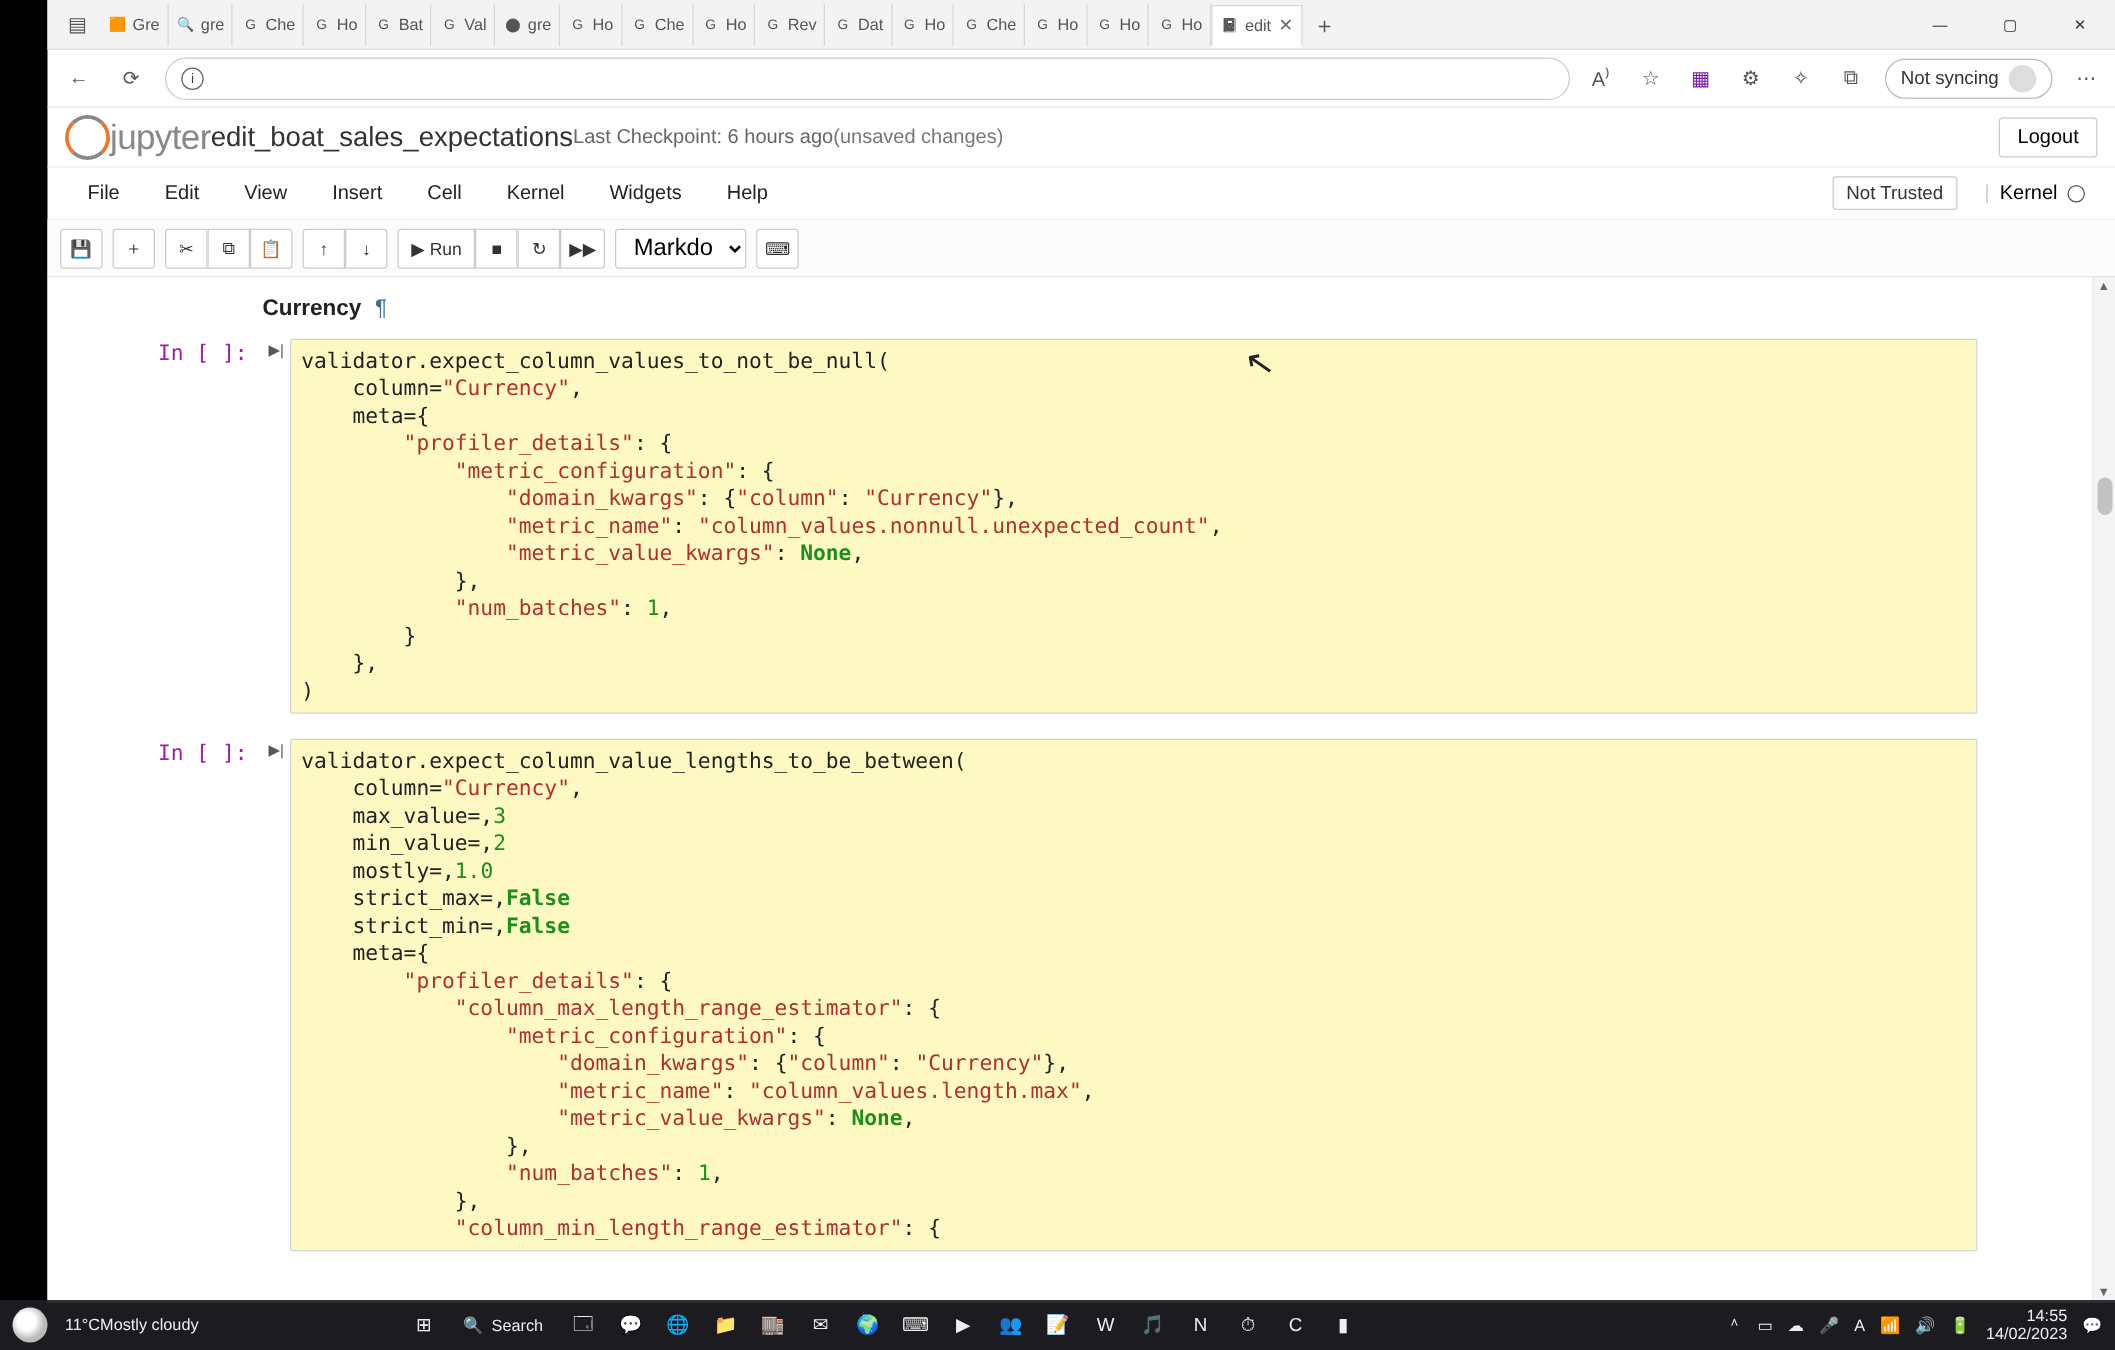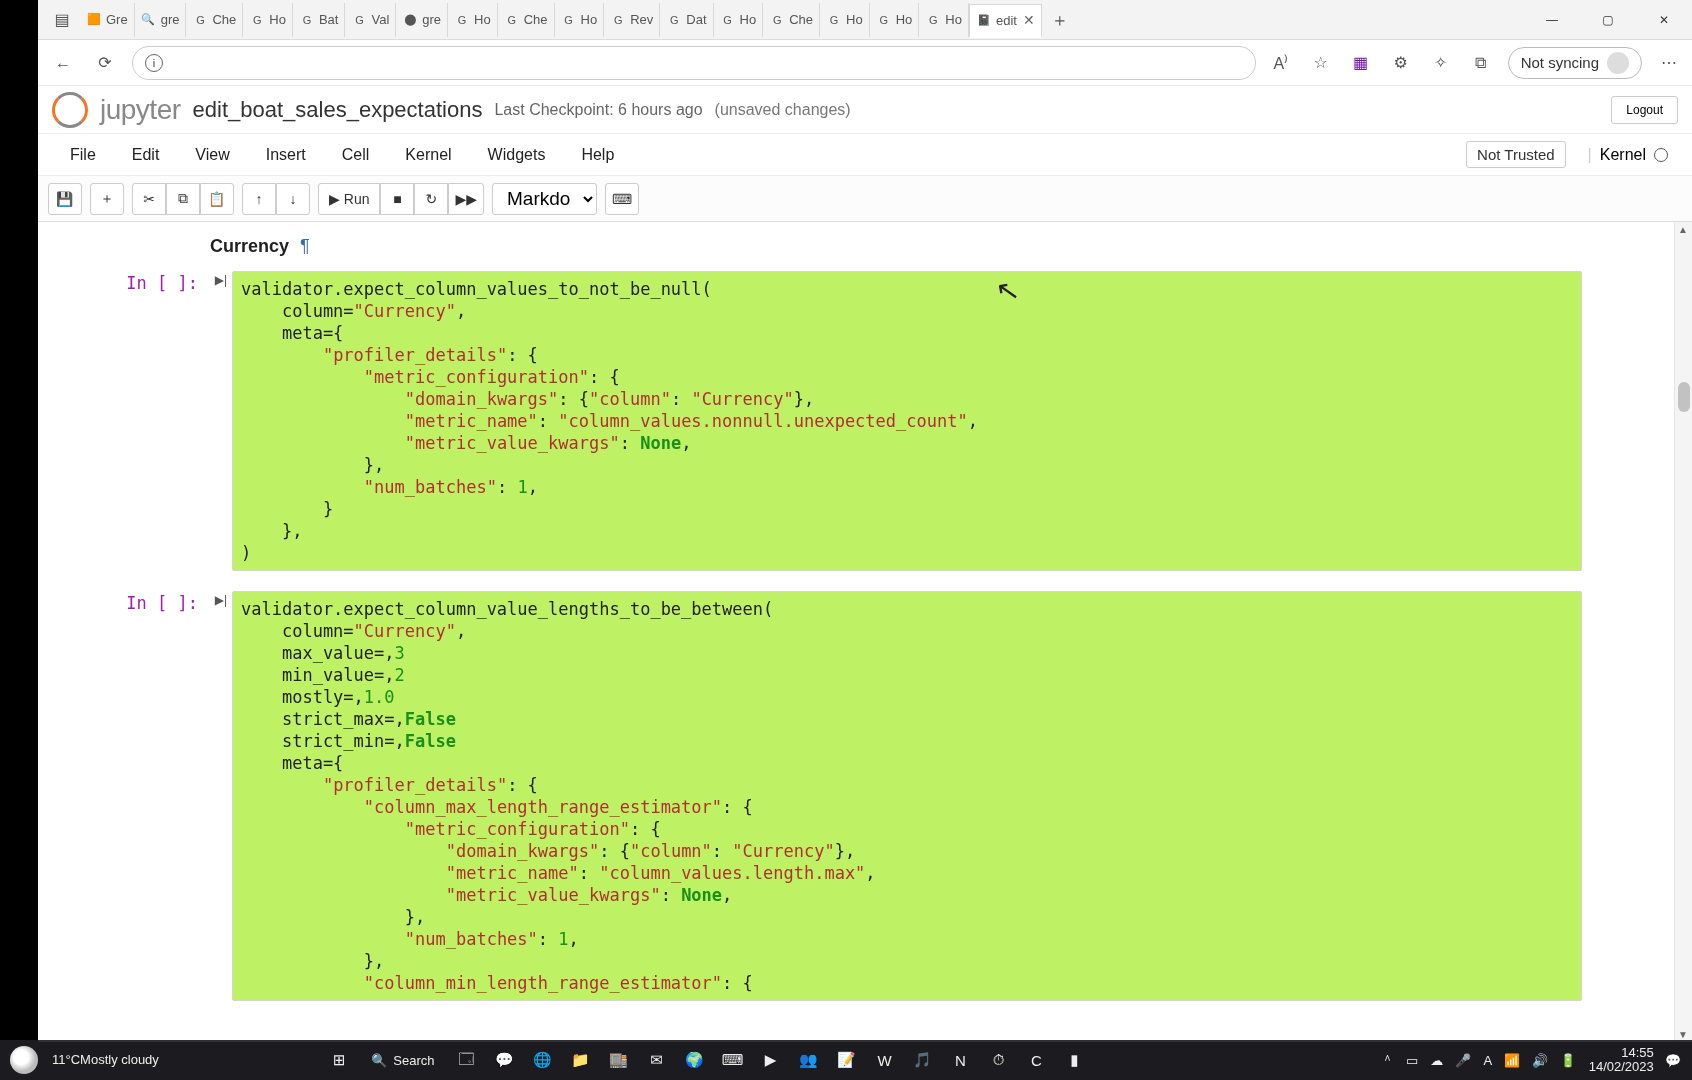--- a/index.html
+++ b/index.html
@@ -19,27 +19,27 @@
 
 .addr-bar { height: 46px; display: flex; align-items: center; padding: 0 10px; gap: 12px; border-bottom: 1px solid #e8e8e8; }
 .nav-btn { width: 30px; height: 30px; display:flex; align-items:center; justify-content:center; color:#555; font-size:16px;}
 .url-box { flex: 1; display: flex; align-items: center; height: 34px; border: 1px solid #ccc; border-radius: 20px; padding: 0 12px; gap: 10px; font-size: 16px; color: #3b3b3b; }
 .addr-right { display:flex; align-items:center; gap: 14px; }
 .addr-right .icon { width: 26px; height: 26px; display:flex; align-items:center; justify-content:center; font-size:16px; color:#555;}
 .sync-btn { border:1px solid #bbb; border-radius:18px; padding: 4px 12px; font-size:15px; display:flex; align-items:center; gap:8px; color:#333;}
 .avatar { width:22px; height:22px; border-radius:50%; background:#ddd; display:inline-block;}
 
 
-.jp-header { height: 48px; display:flex; align-items:center; padding: 0 14px; gap: 12px; border-bottom: 1px solid #eee; }
+.jp-header { height: 48px; display:flex; align-items:center; padding: 0 14px; border-bottom: 1px solid #eee; }
 .jp-logo { width: 36px; height: 36px; border: 3px solid #f37626; border-radius: 50%; border-top-color: #888; border-bottom-color:#888; position:relative; }
 .jp-brand { font-size: 28px; color: #888; font-weight: 400; letter-spacing: -0.5px; }
 .jp-title { font-size: 22px; color: #333; font-weight: 400; }
 .jp-checkpoint { font-size: 16px; color: #666; }
 .jp-unsaved { font-size: 16px; color: #777; }
-.jp-logout { margin-left:auto; border:1px solid #ccc; border-radius:3px; padding:6px 14px; font-size:12px; background:#fff; }
+.jp-logout { margin-left:auto; border:1px solid #ccc; border-radius:3px; padding:6px 14px; font-size:16px; background:#fff; }
 
 
 .jp-menubar { height: 42px; display:flex; align-items:center; padding: 0 14px; border-bottom:1px solid #eee; }
 .jp-menubar .m { padding: 0 18px; font-size: 16px; color:#222; }
 .trust { margin-left:auto; border:1px solid #ccc; padding:4px 10px; font-size:15px; color:#333; border-radius:3px;}
 .kernel-ind { margin-left: 12px; display:flex; align-items:center; gap:8px; font-size:16px; padding: 4px 10px;}
 .kernel-circle { width:14px; height:14px; border:1.5px solid #555; border-radius:50%; }
 
 
 .jp-toolbar { height: 46px; display:flex; align-items:center; padding: 0 10px; gap:0; border-bottom:1px solid #ddd; background:#fcfcfc;}
@@ -58,21 +58,21 @@
 .nb-scroll .arr.up { top:2px; }
 .nb-scroll .arr.dn { bottom:2px; }
 
 .md-cell { padding: 14px 0 6px 92px; }
 .md-cell .hdr { font-size:18px; font-weight:bold; color:#222; display:inline-flex; align-items:center; gap:11px;}
 .md-cell .anchor { color:#3b6fa0; font-weight:normal;}
 
 .code-cell { display:flex; margin: 8px 92px 20px 0; }
 .prompt { width: 92px; text-align:right; padding-right: 12px; font-family: "Consolas","Menlo",monospace; font-size:17px; color:#a21caf; padding-top:2px; }
 .collapser { width: 22px; display:flex; align-items:flex-start; justify-content:center; padding-top:2px; color:#555; font-size:12px;}
-.code-box { flex:1; border:1px solid #d4d4d4; border-radius:2px; background:#bef264; padding:6px 8px; }
+.code-box { flex:1; border:1px solid #d4d4d4; border-radius:2px; background:#fef9c3; padding:6px 8px; }
 .code { font-family: "Consolas","Menlo",monospace; font-size:17px; line-height:22px; white-space:pre; color:#222; }
 .s-str { color:#b03030; }
 .s-kw { color:#1a8f1a; font-weight:bold; }
 .s-num { color:#1a8f1a; }
 
 
 .cursor { position:absolute; left:958px; top:274px; font-size:28px; color:#222; pointer-events:none; transform:rotate(-10deg); }
 
 
 .taskbar { position:absolute; left:0; right:0; bottom:0; height:40px; background: rgba(30,30,35,0.92); display:flex; align-items:center; padding: 0 10px; color:#eee; font-size:13px;}

